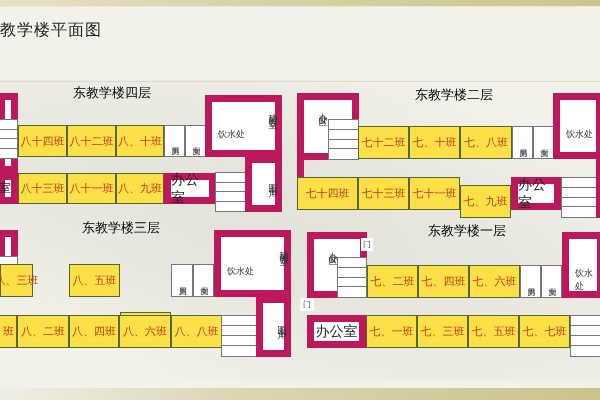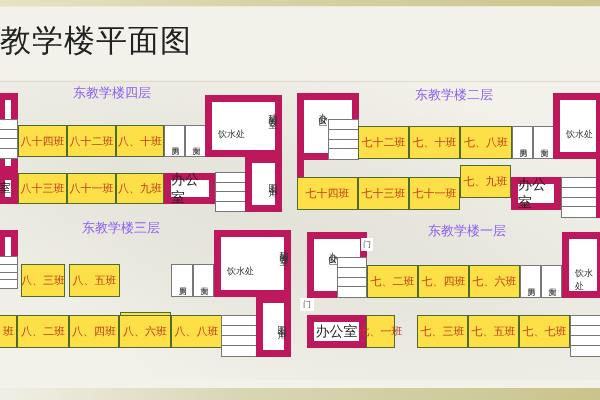--- a/index.html
+++ b/index.html
@@ -20,28 +20,28 @@
     background: linear-gradient(90deg, #f0efe6 0%, #d9d6b4 40%, #c9c48c 100%);
   }
   .wash {
     position: absolute; left: 0; top: 80px; width: 600px; height: 300px;
     background:
       radial-gradient(ellipse at 20% 30%, rgba(205,205,195,0.35), transparent 60%),
       radial-gradient(ellipse at 75% 70%, rgba(210,210,200,0.35), transparent 60%),
       radial-gradient(ellipse at 50% 50%, rgba(220,220,210,0.3), transparent 70%);
   }
   .title {
-    position: absolute; left: 0; top: 20px; font-size: 31px; color: #222;
+    position: absolute; left: 0; top: 20px; font-size: 16px; color: #222;
     letter-spacing: 1px;
   }
   .divider {
     position: absolute; left: 0; top: 81px; width: 600px; height: 1px; background: #dedbc8;
   }
   .floor-title {
-    position: absolute; font-size: 13px; color: #8b5cf6; white-space: nowrap;
+    position: absolute; font-size: 13px; color: #000000; white-space: nowrap;
   }
   .box {
     position: absolute; box-sizing: border-box; border: 7px solid #be185d; background: #fff;
   }
   .cls {
     position: absolute; box-sizing: border-box; border: 1px solid #4e6b2c;
     background: #fde047; color: #c0391b; font-size: 11px;
     display: flex; align-items: center; justify-content: center; white-space: nowrap;
   }
   .wc {
@@ -111,21 +111,21 @@
 
 <div>
   <div class="floor-title" style="left:82px;top:219px;">东教学楼三层</div>
   <div class="box" style="left:-2px;top:230px;width:20px;height:48px;"></div>
   <div class="stair" style="left:-2px;top:256px;width:20px;height:33px;">
       <div></div>
       <div></div>
       <div></div>
       <div></div>
     </div>
-  <div class="cls" style="left:21px;top:264px;width:44px;height:33px;">八、三班</div>
+  <div class="cls" style="left:0;top:264px;width:33px;height:33px;">八、三班</div>
   <div class="cls" style="left:69px;top:264px;width:51px;height:33px;">八、五班</div>
   <div class="cls" style="left:120px;top:264px;width:51px;height:33px;margin-top:48px;">八、七班</div>
   <div class="wc" style="left:171px;top:264px;width:22px;height:33px;">男厕</div>
   <div class="wc" style="left:193px;top:264px;width:21px;height:33px;">女厕</div>
   <div class="box" style="left:214px;top:230px;width:77px;height:67px;">
     <span class="abs lbl" style="left:6px;top:28px;">饮水处</span>
     <span class="abs vlbl" style="left:56px;top:6px;">功能教室</span>
   </div>
   <div class="cls" style="left:-20px;top:315px;width:37px;height:33px;justify-content:flex-end;padding-right:2px;">班</div>
   <div class="cls" style="left:17px;top:315px;width:52px;height:33px;">八、二班</div>
@@ -159,21 +159,21 @@
   <div class="cls" style="left:460px;top:126px;width:52px;height:33px;">七、八班</div>
   <div class="wc" style="left:512px;top:126px;width:21px;height:33px;">男厕</div>
   <div class="wc" style="left:533px;top:126px;width:21px;height:33px;">女厕</div>
   <div class="box" style="left:553px;top:93px;width:50px;height:66px;">
     <span class="abs lbl" style="left:6px;top:28px;">饮水处</span>
   </div>
   <div class="box" style="left:297px;top:159px;width:300px;height:18px;background:transparent;border-top:none;border-bottom:none;border-right:none;"></div>
   <div class="cls" style="left:297px;top:177px;width:61px;height:33px;">七十四班</div>
   <div class="cls" style="left:358px;top:177px;width:51px;height:33px;">七十三班</div>
   <div class="cls" style="left:409px;top:177px;width:51px;height:33px;">七十一班</div>
-  <div class="cls" style="left:460px;top:165px;width:51px;height:33px;">七、九班</div>
+  <div class="cls" style="left:460px;top:185px;width:51px;height:33px;">七、九班</div>
   <div class="box" style="left:511px;top:177px;width:50px;height:33px;display:flex;align-items:center;justify-content:center;">
     <span class="big">办公室</span>
   </div>
   <div class="stair" style="left:561px;top:177px;width:36px;height:41px;">
       <div></div>
       <div></div>
       <div></div>
       <div></div>
     </div>
   <div class="box" style="left:596px;top:159px;width:8px;height:59px;"></div>
@@ -196,21 +196,21 @@
   <div class="cls" style="left:469px;top:265px;width:51px;height:33px;">七、六班</div>
   <div class="wc" style="left:520px;top:265px;width:21px;height:33px;">男厕</div>
   <div class="wc" style="left:541px;top:265px;width:21px;height:33px;">女厕</div>
   <div class="box" style="left:562px;top:232px;width:42px;height:66px;">
     <span class="abs lbl" style="left:6px;top:28px;">饮水处</span>
   </div>
   <div class="abs" style="left:300px;top:298px;font-size:8px;color:#444;background:#fff;padding:1px 3px;">门</div>
   <div class="box" style="left:307px;top:315px;width:59px;height:33px;display:flex;align-items:center;justify-content:center;">
     <span class="big">办公室</span>
   </div>
-  <div class="cls" style="left:366px;top:315px;width:29px;height:33px;">七、一班</div>
+  <div class="cls" style="left:366px;top:315px;width:51px;height:33px;">七、一班</div>
   <div class="cls" style="left:417px;top:315px;width:51px;height:33px;">七、三班</div>
   <div class="cls" style="left:468px;top:315px;width:51px;height:33px;">七、五班</div>
   <div class="cls" style="left:519px;top:315px;width:51px;height:33px;">七、七班</div>
   <div class="stair" style="left:570px;top:315px;width:34px;height:42px;">
       <div></div>
       <div></div>
       <div></div>
       <div></div>
     </div>
 </div>

